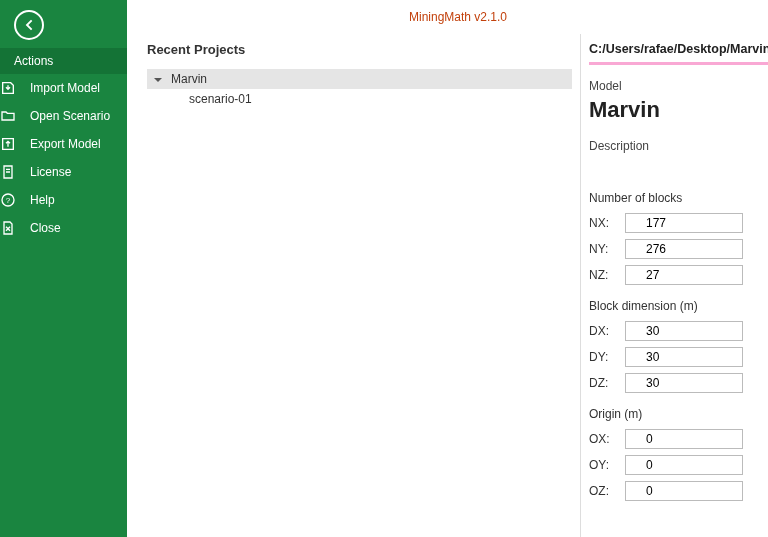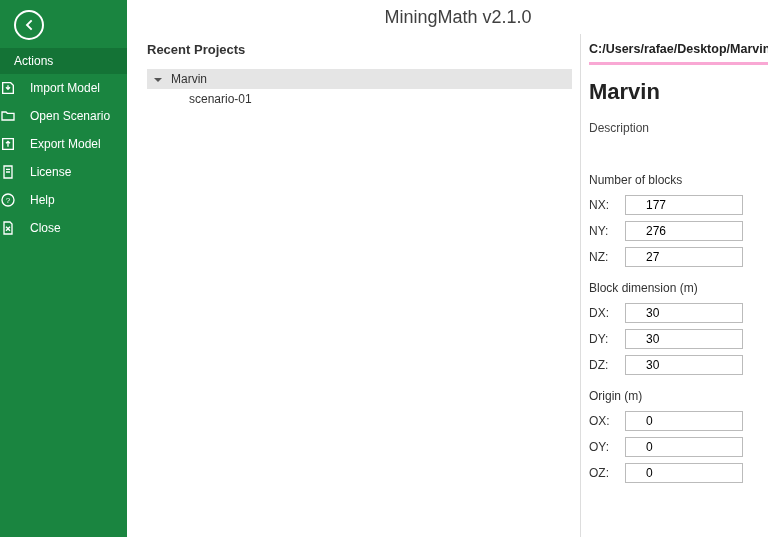--- a/index.html
+++ b/index.html
@@ -55,22 +55,22 @@
   .main {
     flex: 1;
     display: flex;
     flex-direction: column;
   }
   .titlebar {
     height: 34px;
     display: flex;
     align-items: center;
     justify-content: center;
-    font-size: 18px;
-    color: #404040;
+    font-size: 12px;
+    color: #c2410c;
     margin-left: 21px;
   }
   .content {
     flex: 1;
     display: flex;
     gap: 8px;
     padding: 0 0 0 20px;
   }
   .recent {
     flex: 1;
@@ -219,20 +219,21 @@
       </div>
       <div class="tree-row child">
         <span>scenario-01</span>
       </div>
     </div>
 
     <div class="details">
       <div class="path">C:/Users/rafae/Desktop/Marvin</div>
 
       <div class="field-block">
+        <div class="field-label">Model</div>
         <div class="big-name">Marvin</div>
       </div>
 
       <div class="field-block">
         <div class="field-label">Description</div>
         <div class="desc-area"></div>
       </div>
 
       <div class="group-title">Number of blocks</div>
       <div class="row">

